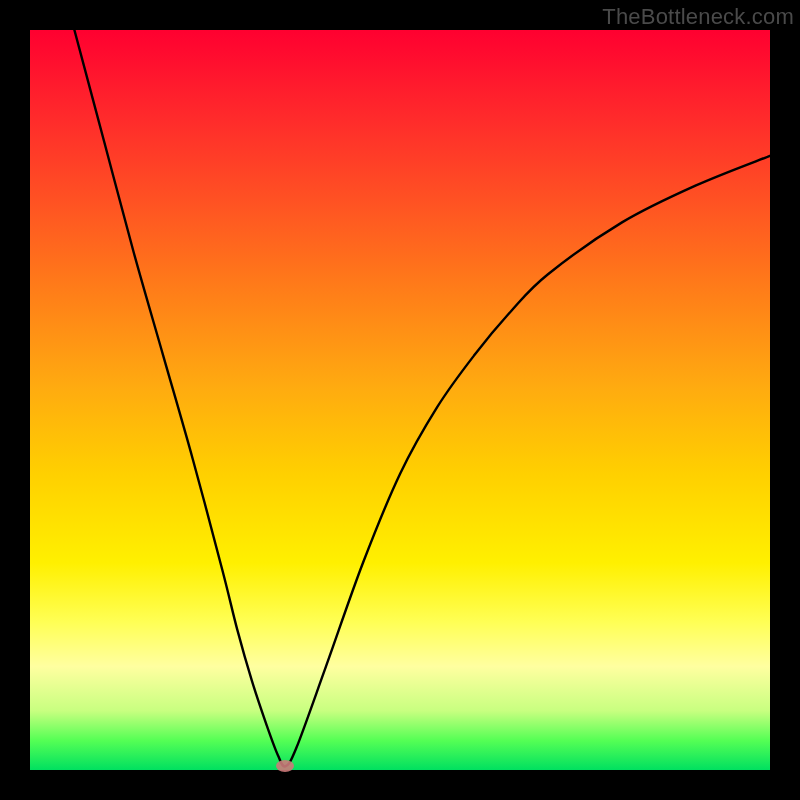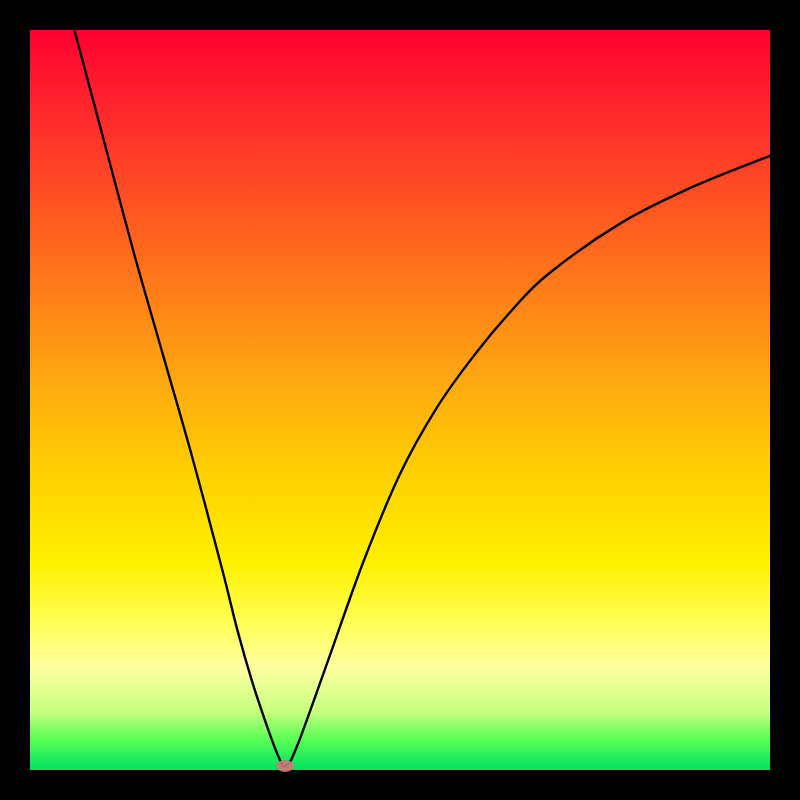--- a/index.html
+++ b/index.html
@@ -65,20 +65,21 @@
     border-radius: 50% / 50%;
     background: #cc7a7a;
     opacity: 0.9;
     transform: translate(-50%, -50%);
   }
 </style>
 </head>
 <body>
 
 <div class="frame">
+  <div class="watermark">TheBottleneck.com</div>
 
   <div class="plot-area">
     <svg class="curve" viewBox="0 0 740 740" preserveAspectRatio="none">
       <path id="curve-path" fill="none" stroke="#000000" stroke-width="2.4" stroke-linecap="round" stroke-linejoin="round" d="M 44.40 0.00 C 49.33 18.50, 64.13 74.00, 74.00 111.00 C 83.87 148.00, 93.73 186.23, 103.60 222.00 C 113.47 257.77, 123.33 291.07, 133.20 325.60 C 143.07 360.13, 152.93 393.43, 162.80 429.20 C 172.67 464.97, 185.00 511.83, 192.40 540.20 C 199.80 568.57, 202.27 580.90, 207.20 599.40 C 212.13 617.90, 217.07 635.17, 222.00 651.20 C 226.93 667.23, 232.48 683.27, 236.80 695.60 C 241.12 707.93, 244.82 718.42, 247.90 725.20 C 250.98 731.98, 252.22 737.53, 255.30 736.30 C 258.38 735.07, 259.62 734.45, 266.40 717.80 C 273.18 701.15, 284.90 667.23, 296.00 636.40 C 307.10 605.57, 320.67 564.87, 333.00 532.80 C 345.33 500.73, 357.67 469.90, 370.00 444.00 C 382.33 418.10, 394.67 397.13, 407.00 377.40 C 419.33 357.67, 431.67 341.63, 444.00 325.60 C 456.33 309.57, 468.67 294.77, 481.00 281.20 C 493.33 267.63, 499.50 259.00, 518.00 244.20 C 536.50 229.40, 567.33 207.20, 592.00 192.40 C 616.67 177.60, 641.33 166.50, 666.00 155.40 C 690.67 144.30, 727.67 130.73, 740.00 125.80"></path>
     </svg>
     <div class="dot" id="min-dot" style="left: 255.3px; top: 736.3px; background: rgb(204, 122, 122);"></div>
   </div>
 </div>
 
 </body></html>

